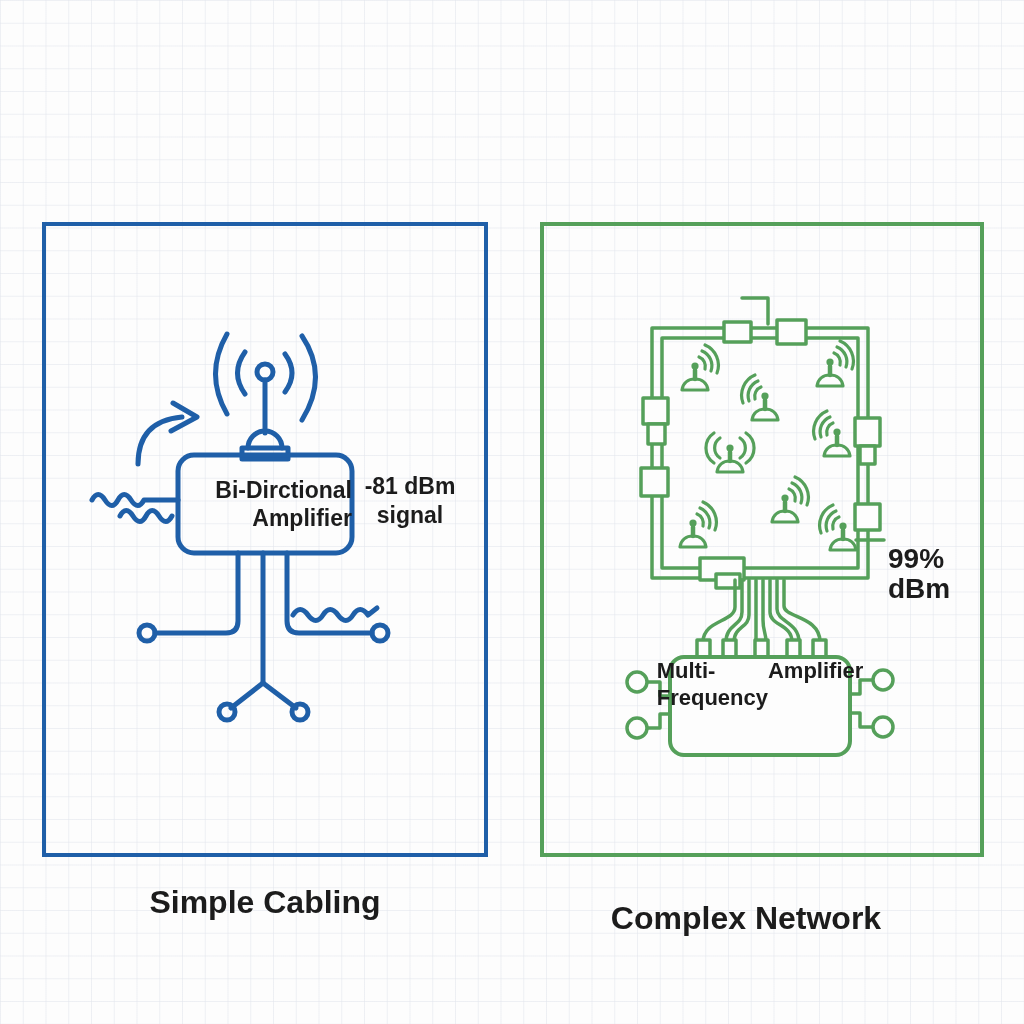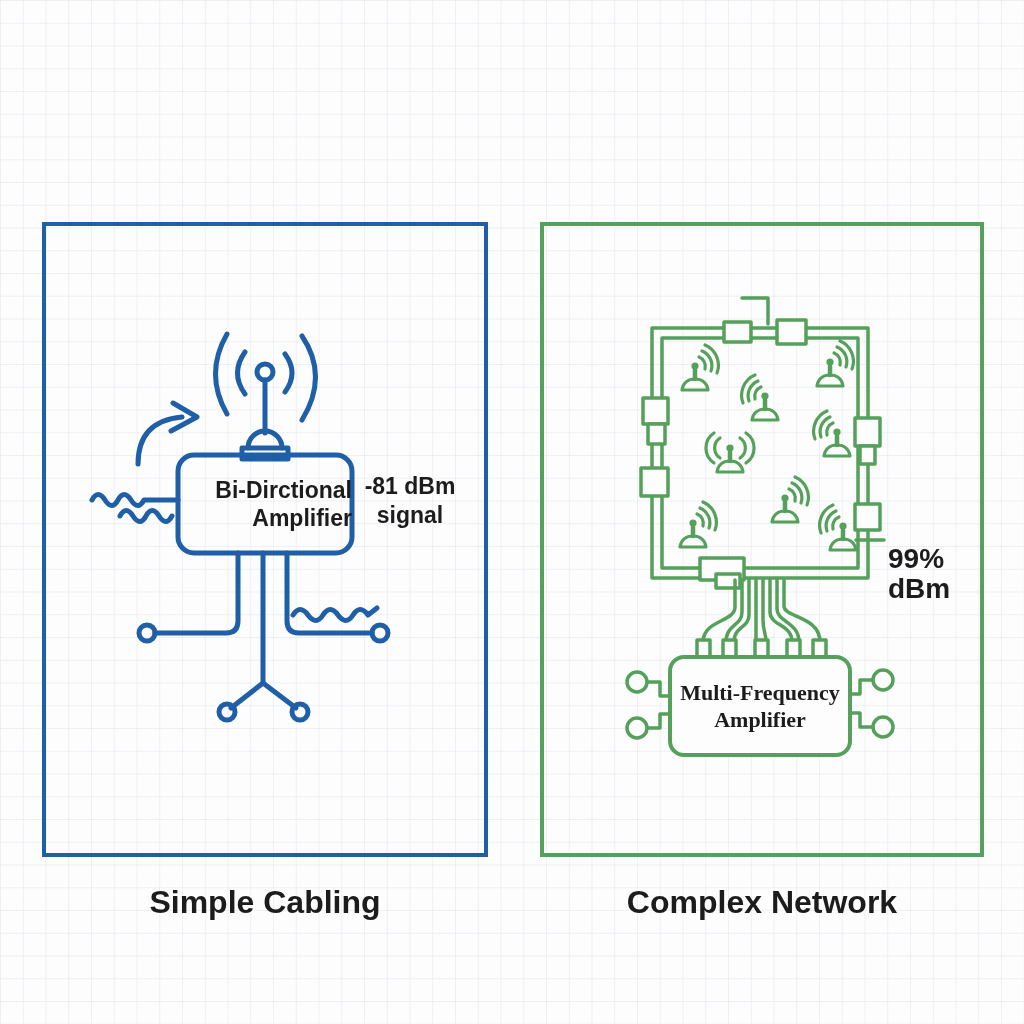--- a/index.html
+++ b/index.html
@@ -25,21 +25,21 @@
   .panel.blue{left:42px;border:4px solid #1f5fa8;}
   .panel.green{left:540px;width:444px;border:4px solid #55a05a;}
   .art{position:absolute;top:222px;}
   .art.bda{left:42px;}
   .art.das{left:540px;}
   .caption{
     position:absolute;top:884px;height:40px;
     font-size:32px;font-weight:bold;color:#1c1c1c;text-align:center;
   }
   .caption.bda{left:42px;width:446px;}
-  .caption.das{left:540px;width:444px;}
+  .caption.das{left:524px;width:444px;margin-top:16px;}
   .lbl{position:absolute;font-weight:bold;color:#1c1c1c;}
   .lbl-amp-bda{
     left:178px;top:455px;width:174px;height:98px;
     display:flex;flex-direction:column;justify-content:center;
     font-size:23px;line-height:28px;text-align:right;
   }
   .lbl-signal{
     left:352px;top:472px;width:116px;
     font-size:23px;line-height:29px;text-align:center;
   }
@@ -47,22 +47,22 @@
     left:584px;top:284px;
     font-size:22px;line-height:26px;text-align:left;
     background:rgba(253,253,253,.78);padding:1px 3px;
   }
   .lbl-dbm{
     left:888px;top:524px;
     font-size:28px;line-height:30px;text-align:left;margin-top:20px;
   }
   .lbl-amp-das{
     left:670px;top:657px;width:180px;height:98px;
-    display:flex;flex-direction:column;justify-content:center;
-    font-size:22px;line-height:27px;text-align:center;font-family:Liberation Serif, serif;
+    display:flex;flex-direction:row;justify-content:center;
+    font-size:22px;line-height:27px;text-align:left;
   }
 </style>
 </head>
 <body>
 
 <div class="canvas">
 
 
   <div class="panel blue"></div>
   <div class="panel green"></div>

